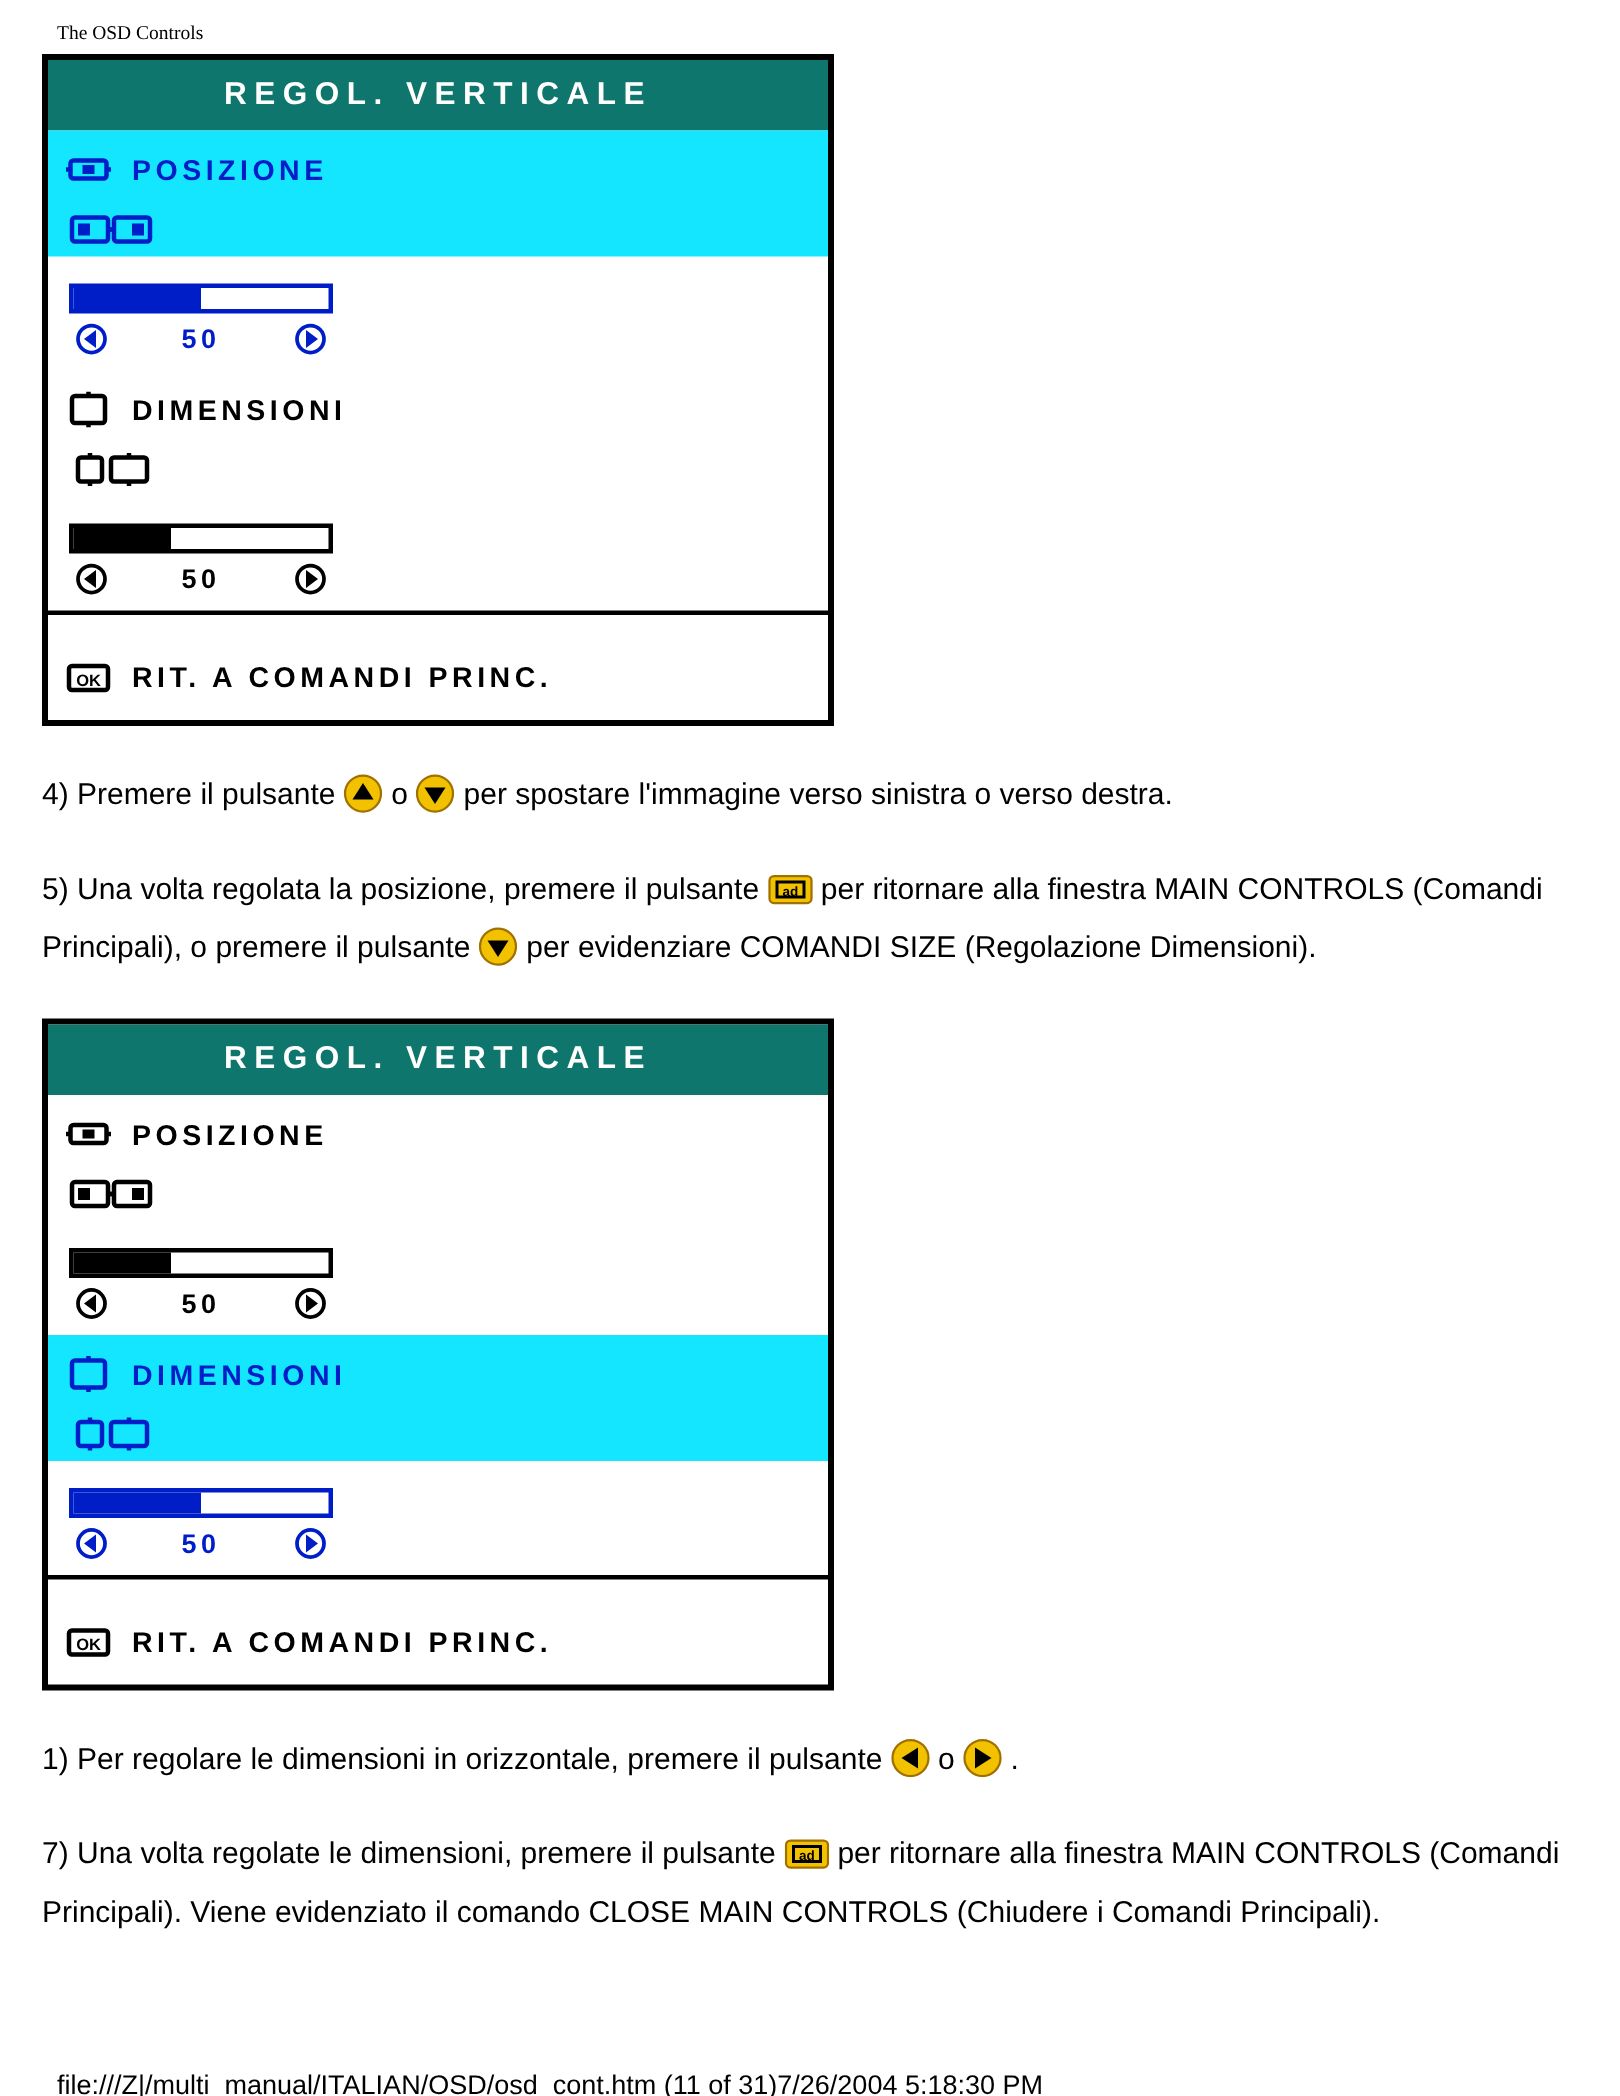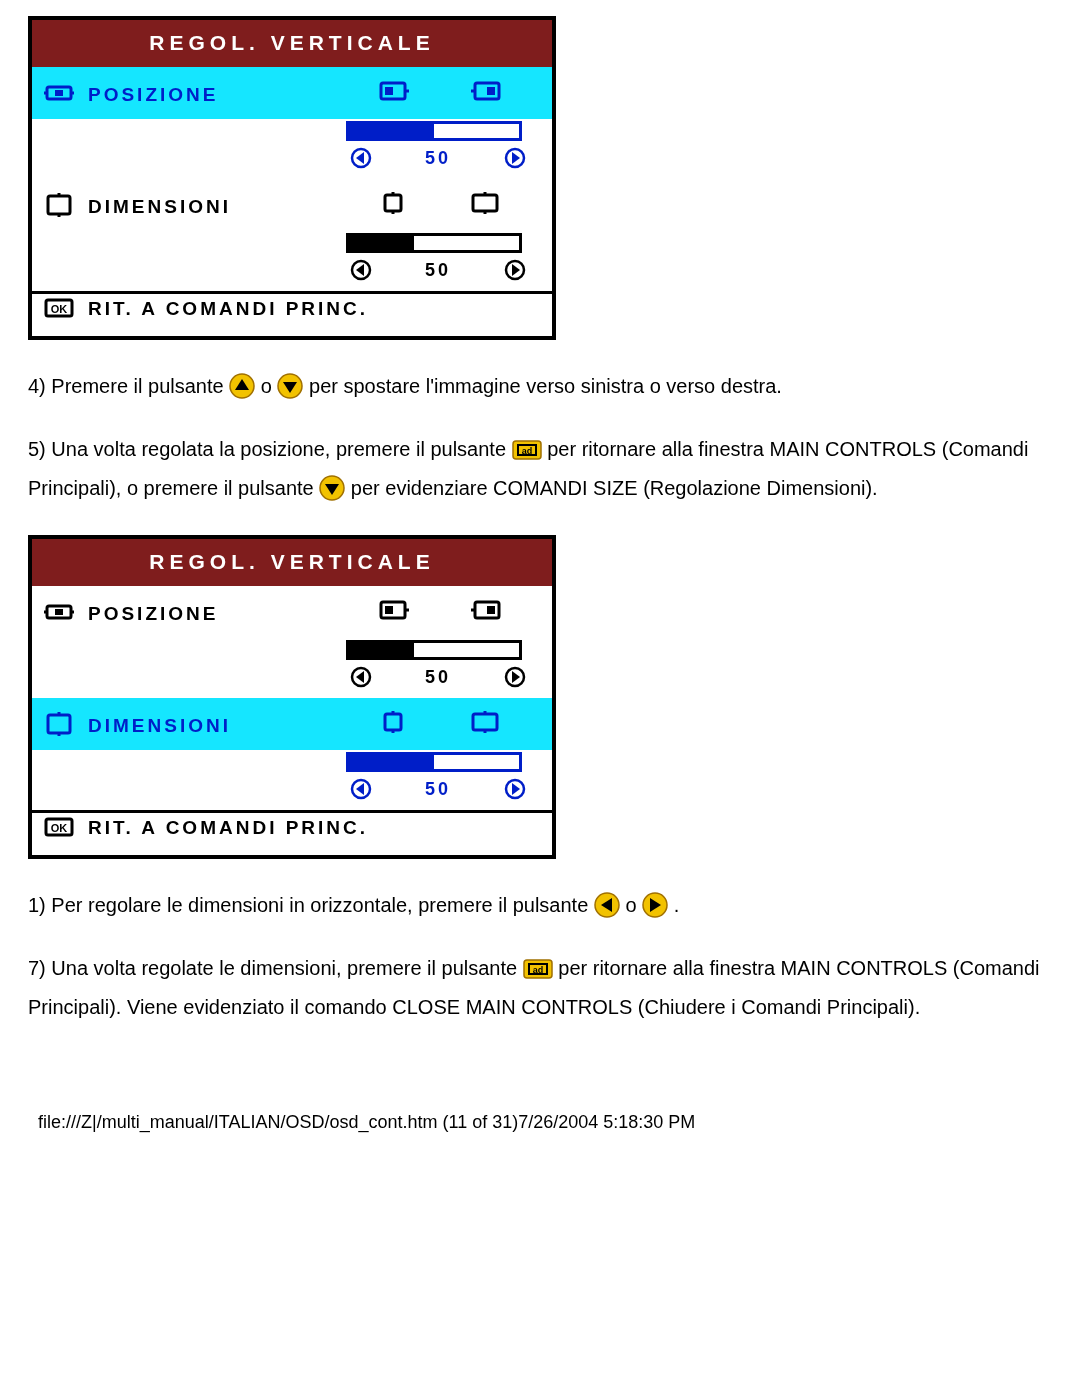--- a/index.html
+++ b/index.html
@@ -20,32 +20,33 @@
     margin: 4px 0 6px 10px;
   }
   .osd {
     border: 4px solid #000;
     width: 520px;
     margin: 6px 0 30px 0;
     background: #fff;
     line-height: 1;
   }
   .osd .title {
-    background: #7f1d1d;
+    background: #0f766e;
     color: #fff;
     font-weight: bold;
     letter-spacing: 5px;
     text-align: center;
     padding: 12px 0 14px 0;
     font-size: 21px;
   }
   .osd .row {
     display: flex;
     align-items: flex-start;
     padding: 6px 8px 4px 8px;
+    flex-direction: column;
   }
   .osd .row.hl {
     background: #15e6ff;
   }
   .osd .left {
     display: flex;
     align-items: center;
     width: 300px;
     padding: 8px 0 8px 0;
   }
@@ -99,21 +100,21 @@
     color: #000;
   }
   .valrow.hl .num { color: #001ec8; }
   .valrow .arrow { width: 22px; height: 22px; }
   .osd .sep {
     border-top: 3px solid #000;
   }
   .osd .footer {
     display: flex;
     align-items: center;
-    padding: 4px 8px 18px 12px;
+    padding: 32px 8px 18px 12px;
   }
   .osd .footer .icon { width: 30px; height: 20px; margin-right: 14px; }
   .osd .footer .label {
     font-weight: bold;
     letter-spacing: 3px;
     font-size: 19px;
   }
   .para {
     font-size: 20px;
     line-height: 1.65;
@@ -181,20 +182,21 @@
       <rect x="2" y="2" width="26" height="16" rx="2" fill="none" stroke="currentColor" stroke-width="3"></rect>
       <text x="15" y="15" font-size="11" font-weight="bold" text-anchor="middle" fill="currentColor" font-family="Arial">OK</text>
     </g>
     <g id="ybtn">
       <circle cx="13" cy="13" r="12" fill="#f2c200" stroke="#a07000" stroke-width="1.5"></circle>
     </g>
   </defs>
 </svg>
 
 <div class="page">
+  <div class="header">The OSD Controls</div>
 
   <div class="osd">
     <div class="title">REGOL. VERTICALE</div>
 
     <div class="row hl">
       <div class="left">
         <span class="icon">
           <svg width="30" height="24" viewBox="0 0 30 24" style="color:#001ec8">
               <use href="#pos-h"></use>
             </svg>

